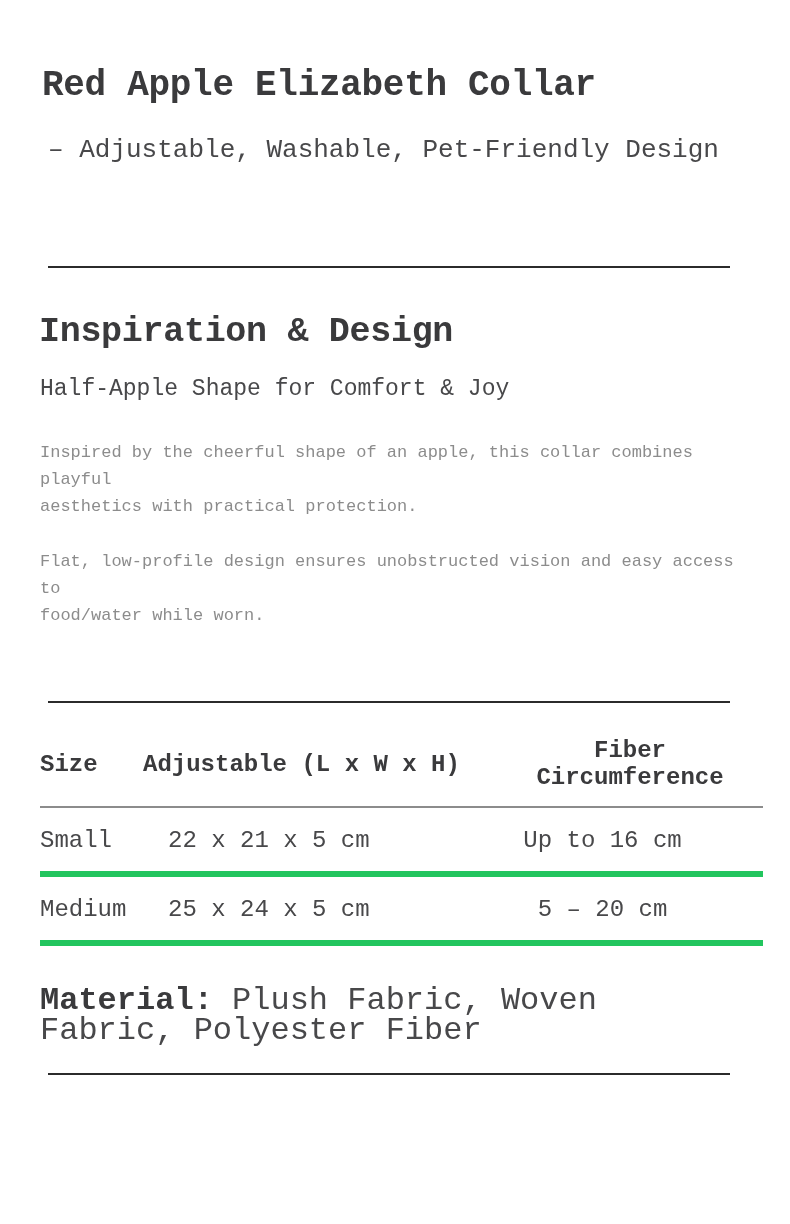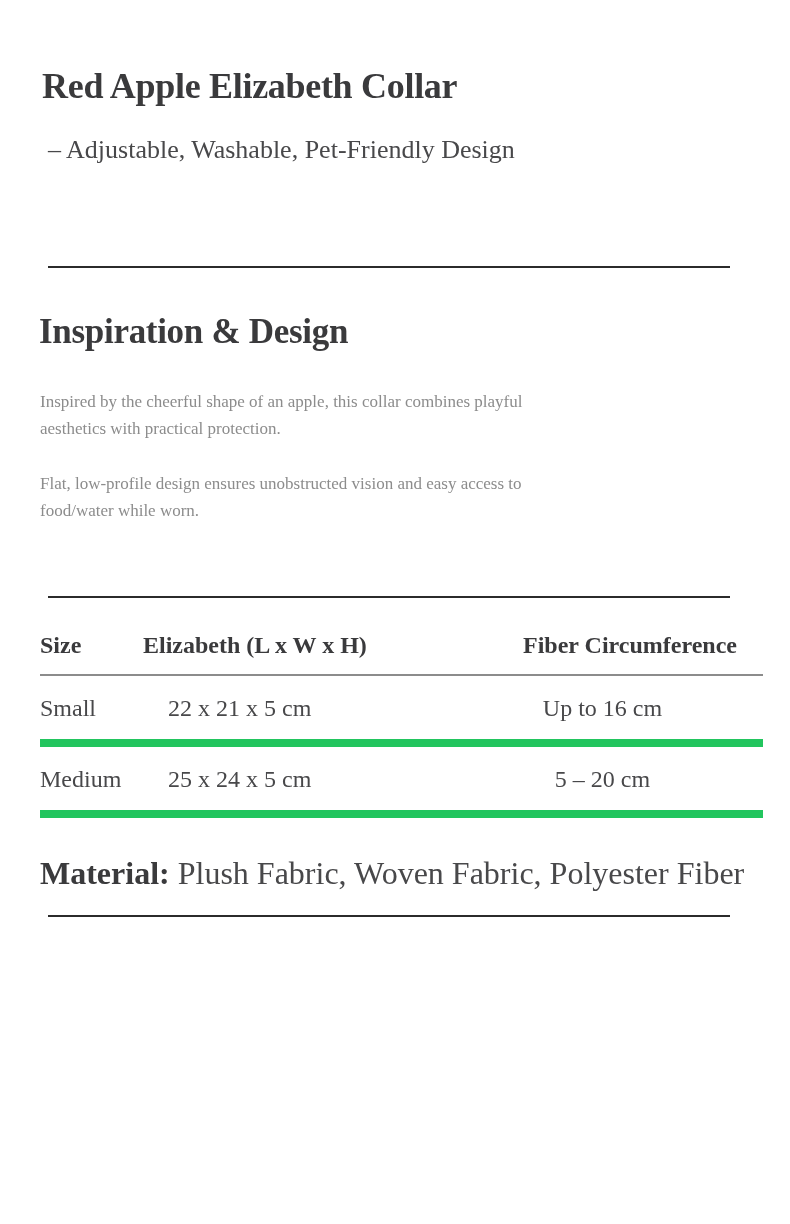--- a/index.html
+++ b/index.html
@@ -2,21 +2,21 @@
 <html><head>
 <meta charset="utf-8">
 <style>
   * { box-sizing: border-box; }
   html, body { margin: 0; padding: 0; background: #ffffff; }
   .page {
     width: 778px;
     height: 1224px;
     background: #ffffff;
     overflow: hidden;
-    font-family: Liberation Serif, serif;
+    font-family: Liberation Mono, monospace;
     color: #3a3a3c;
   }
 
   
   .title {
     margin: 0;
     padding: 64px 30px 0 42px;
     font-size: 36px;
     line-height: 44px;
     font-weight: 700;
@@ -93,21 +93,21 @@
     text-align: left;
     padding: 4px 0 15px 0;
     border-bottom: 2px solid #8c8c8c;
   }
   .spec-table th.col-circ { text-align: center; }
   .spec-table td {
     font-size: 24px;
     font-weight: 400;
     color: #48484a;
     padding: 19px 0 17px 0;
-    border-bottom: 8px solid #22c55e;
+    border-bottom: 6px solid #22c55e;
   }
   .spec-table td.col-dim { padding-left: 25px; }
   .spec-table td.col-circ { text-align: center; padding-right: 55px; }
 
   .material-line {
     margin: 40px 30px 11px 40px;
     font-size: 32px;
     line-height: 30px;
     color: #48484a;
   }
@@ -123,40 +123,41 @@
 
   <header>
     <h1 class="title">Red Apple Elizabeth Collar</h1>
     <p class="subtitle">– Adjustable, Washable, Pet-Friendly Design</p>
   </header>
 
   <hr class="divider-dark divider-1">
 
   <section>
     <h2 class="section-heading">Inspiration &amp; Design</h2>
+    <h3 class="section-subheading">Half-Apple Shape for Comfort &amp; Joy</h3>
     <p class="body-paragraph first">Inspired by the cheerful shape of an apple, this collar combines playful
 aesthetics with practical protection.</p>
     <p class="body-paragraph">Flat, low-profile design ensures unobstructed vision and easy access to
 food/water while worn.</p>
   </section>
 
   <hr class="divider-dark divider-2">
 
   <section>
 
     <table class="spec-table">
       <colgroup>
           <col class="c1">
           <col class="c2">
           <col class="c3">
         </colgroup>
       <thead>
         <tr>
           <th class="col-size">Size</th>
-          <th class="col-dim">Elizabeth (L x W x H)</th>
+          <th class="col-dim">Adjustable (L x W x H)</th>
           <th class="col-circ">Fiber Circumference</th>
         </tr>
       </thead>
       <tbody>
         <tr>
           <td class="col-size">Small</td>
           <td class="col-dim">22 x 21 x 5 cm</td>
           <td class="col-circ">Up to 16 cm</td>
         </tr>
         <tr>

